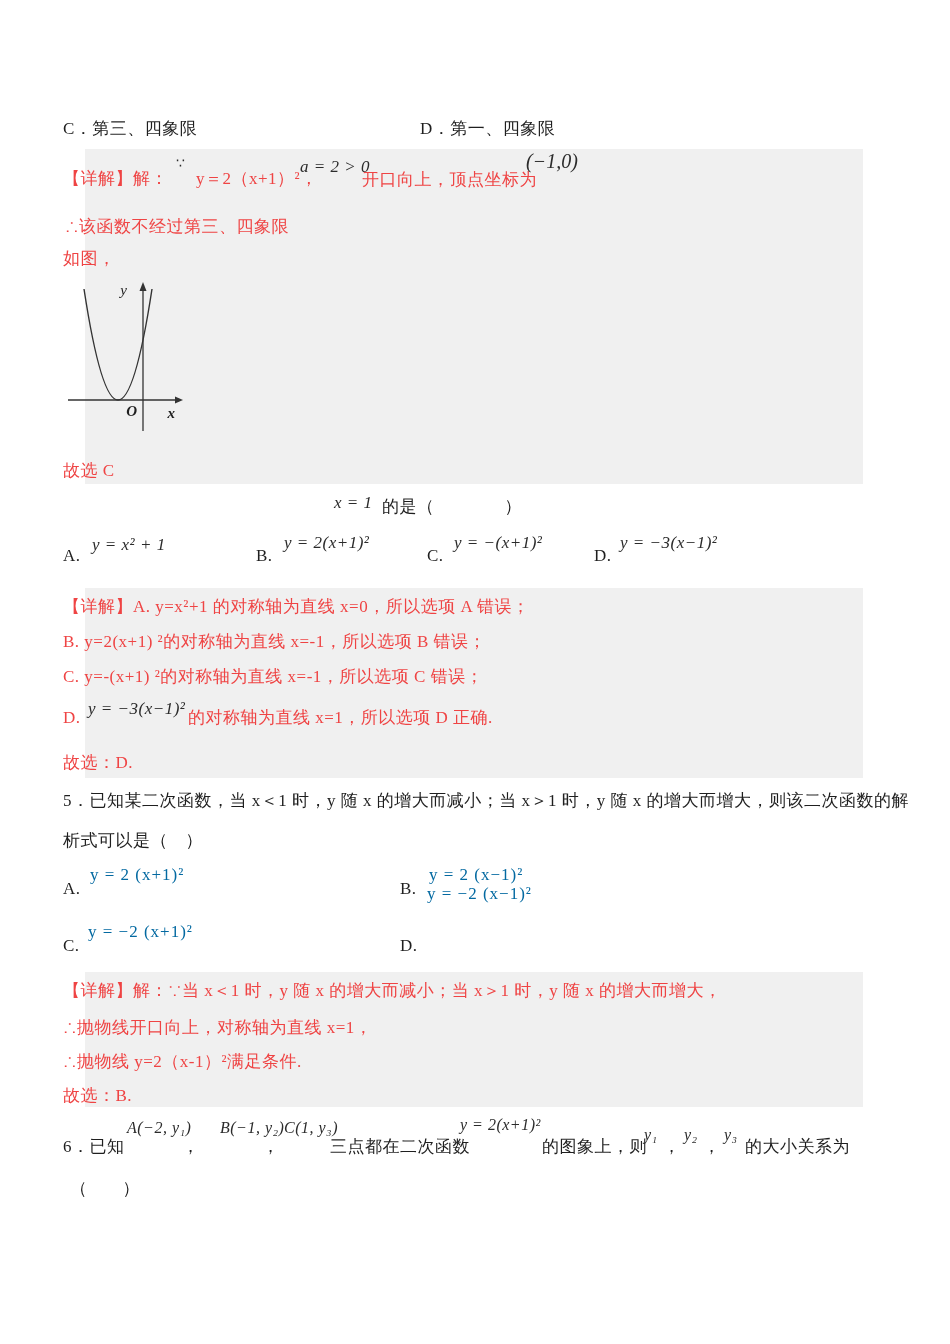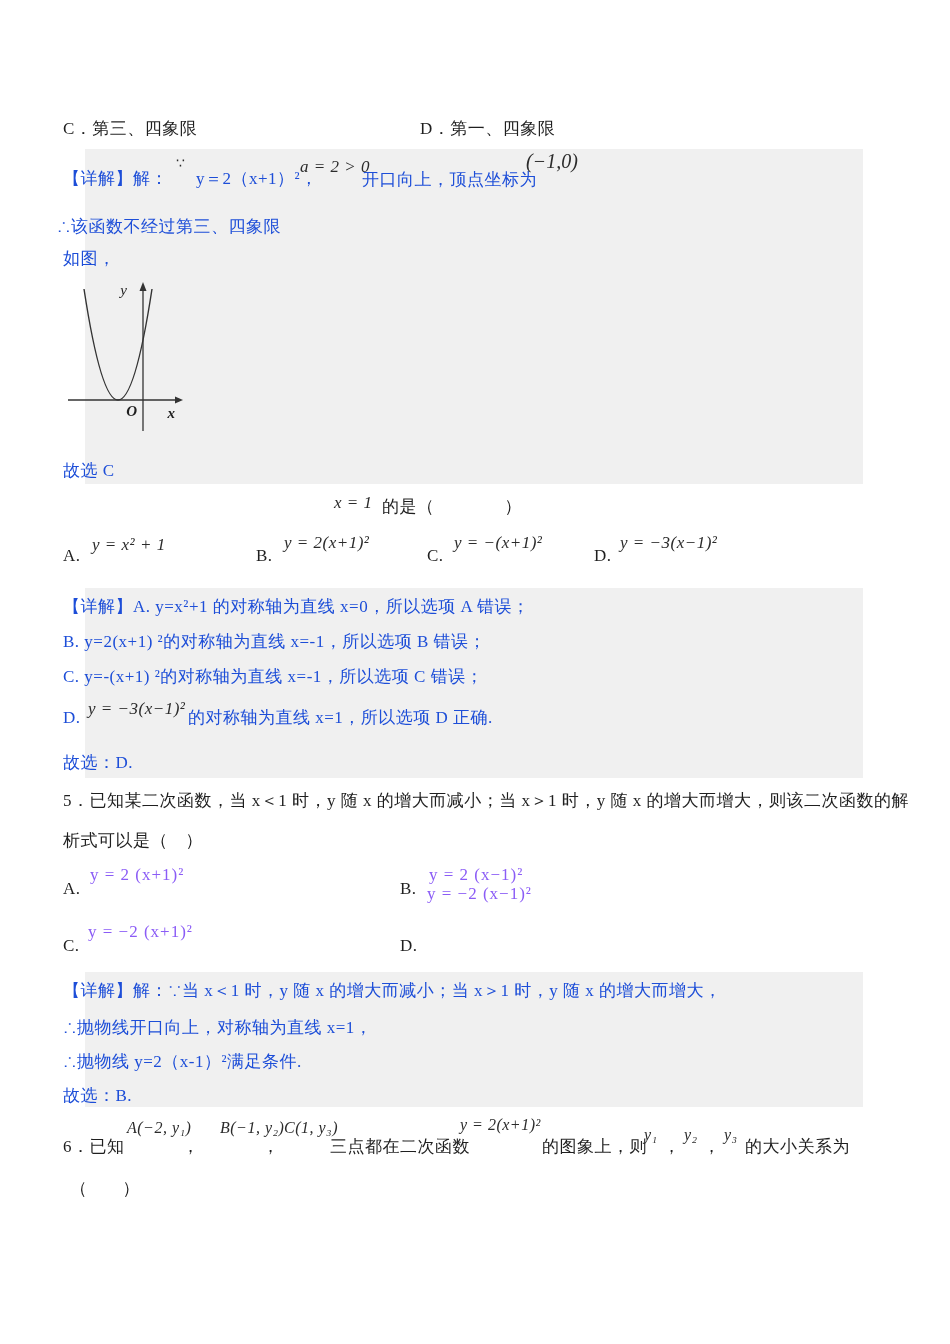--- a/index.html
+++ b/index.html
@@ -6,24 +6,24 @@
   #page{
     position:relative;
     width:950px;height:1344px;
     background:#ffffff;
     font-family:"Liberation Serif","DejaVu Serif",serif;
     color:#1f1f1f;
     overflow:hidden;
   }
   .abs{position:absolute;white-space:nowrap;line-height:1.15;}
   .cn{font-size:17px;letter-spacing:0.5px;}
-  .red{color:#1d4ed8;}
+  .red{color:#ef4444;}
   .hl{position:absolute;background:#f0f0f0;}
   .math{font-family:"Liberation Serif","DejaVu Serif",serif;font-style:italic;color:#2b2b2b;font-size:17px;letter-spacing:0.5px;}
-  .math-up{font-family:"Liberation Serif","DejaVu Serif",serif;font-style:normal;color:#8b5cf6;font-size:17px;letter-spacing:1px;}
+  .math-up{font-family:"Liberation Serif","DejaVu Serif",serif;font-style:normal;color:#0369a1;font-size:17px;letter-spacing:1px;}
   .vertex{font-size:20px;letter-spacing:0;}
   .sign{font-size:14px;color:#2b2b2b;}
   .small-math{font-size:16px;}
   svg text{font-family:"Liberation Serif","DejaVu Serif",serif;}
 </style>
 </head>
 <body>
 
 <div id="page">
 
@@ -33,21 +33,21 @@
 
   <span class="abs cn" style="left:63px;top:119px;">C．第三、四象限</span>
   <span class="abs cn" style="left:420px;top:119px;">D．第一、四象限</span>
 
   <span class="abs cn red" style="left:63px;top:169px;">【详解】解：</span>
   <span class="abs sign" style="left:176px;top:156px;">∵</span>
   <span class="abs cn red" style="left:196px;top:169px;">y＝2（x+1）²，</span>
   <span class="abs math" style="left:300px;top:157px;">a = 2 &gt; 0</span>
   <span class="abs cn red" style="left:362px;top:170px;">开口向上，顶点坐标为</span>
   <span class="abs math vertex" style="left:526px;top:150px;">(−1,0)</span>
-  <span class="abs cn red" style="left:57px;top:217px;">∴该函数不经过第三、四象限</span>
+  <span class="abs cn red" style="left:65px;top:217px;">∴该函数不经过第三、四象限</span>
   <span class="abs cn red" style="left:63px;top:249px;">如图，</span>
 
   <svg class="abs" style="left:65px;top:281px;" width="122" height="158" viewBox="0 0 122 158">
     <line x1="3" y1="119" x2="110" y2="119" stroke="#333" stroke-width="1.3"></line>
     <polygon points="110,115.5 118,119 110,122.5" fill="#333"></polygon>
     <line x1="78" y1="150" x2="78" y2="8" stroke="#333" stroke-width="1.3"></line>
     <polygon points="74.5,10 78,1 81.5,10" fill="#333"></polygon>
     <path d="M 19 8 Q 53 230 87 8" fill="none" stroke="#333" stroke-width="1.4"></path>
     <text x="62" y="14" font-size="15" font-style="italic" fill="#1f1f1f" text-anchor="end">y</text>
     <text x="72" y="135" font-size="15" font-style="italic" font-weight="bold" fill="#1f1f1f" text-anchor="end">O</text>

